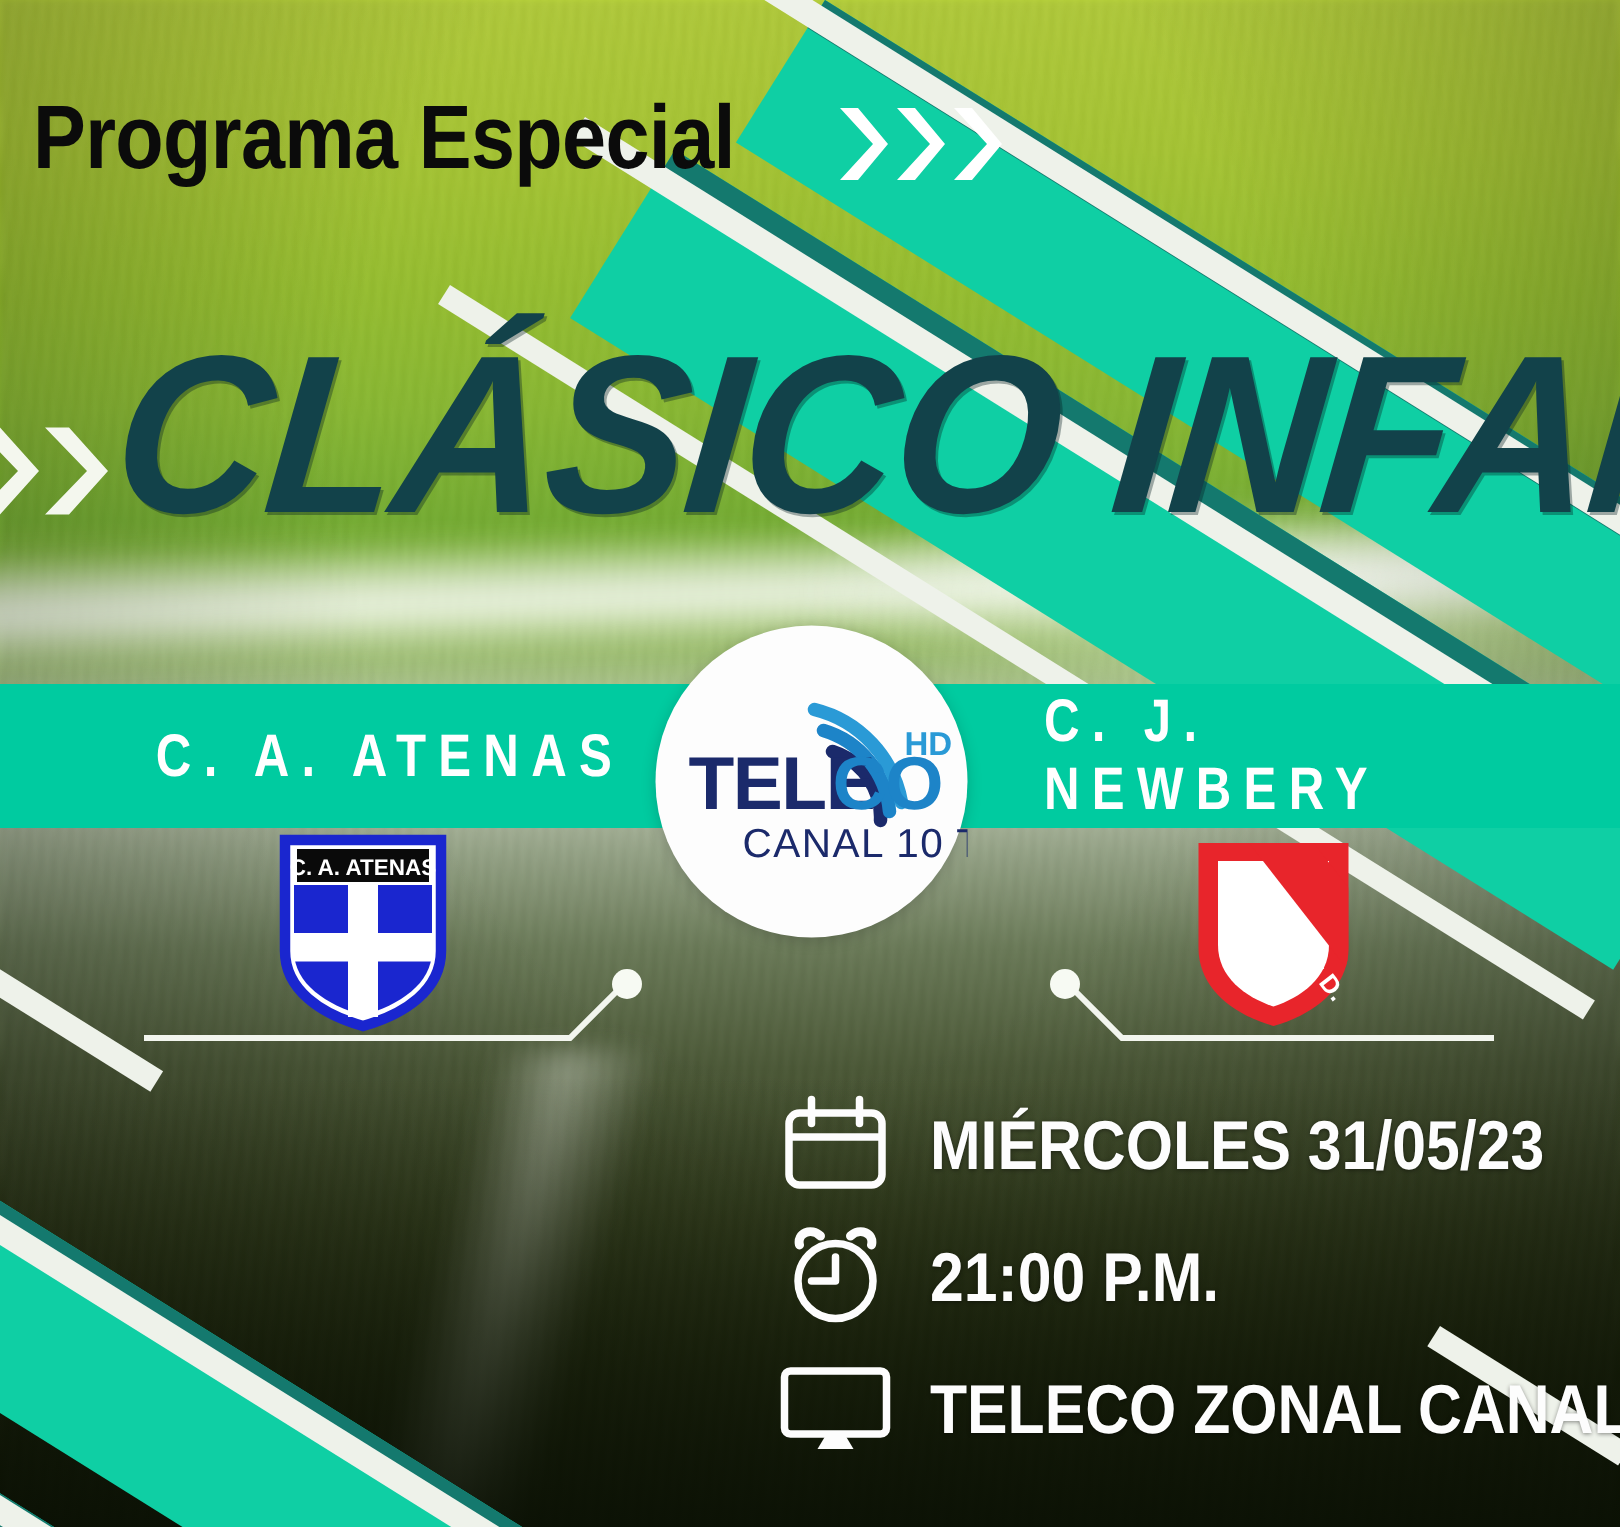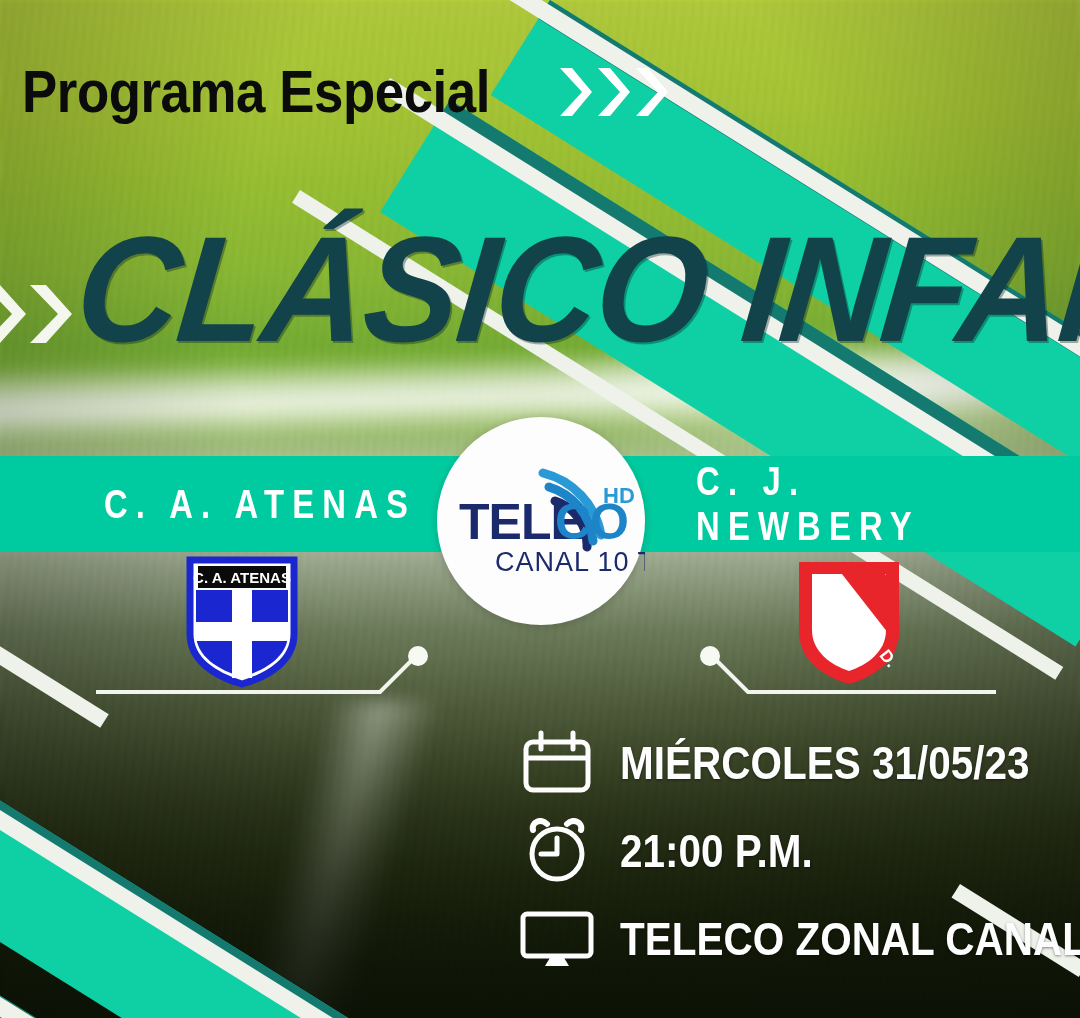--- a/index.html
+++ b/index.html
@@ -62,21 +62,21 @@
   .blw1{left:-90px;top:32px;  width:900px;height:17px;background:#eef2ea;}
   .blw2{left:-200px;top:150px;width:980px;height:17px;background:#eef2ea;}
   .blw3{left:-300px;top:272px;width:1020px;height:16px;background:#eef2ea;}
 
   
   .stub{position:absolute;background:#eef2ea;transform:rotate(32deg);transform-origin:0 0;}
   .stub-l{left:-10px;top:640px;width:140px;height:16px;}
   .stub-r{left:960px;bottom:118px;width:150px;height:16px;}
 
   
-  .prog{position:absolute;left:22px;top:62px;display:flex;align-items:center;gap:14px;}
+  .prog{position:absolute;left:22px;top:62px;display:flex;align-items:flex-end;gap:14px;}
   .prog-txt{font-family:"Liberation Sans Narrow","Liberation Sans",sans-serif;
     font-weight:700;font-size:60px;line-height:1;color:#0b0b0b;
     letter-spacing:-0.5px;transform:scaleX(.88);transform-origin:left center;}
   .chev-row{display:flex;gap:4px;margin-left:-10px;}
   .chev{width:34px;height:52px;}
 
   
   .title-row{position:absolute;left:-18px;top:222px;display:flex;align-items:center;gap:6px;width:1110px;}
   .title-chevs{display:flex;gap:2px;margin-top:48px;}
   .tchev{width:44px;height:62px;}

